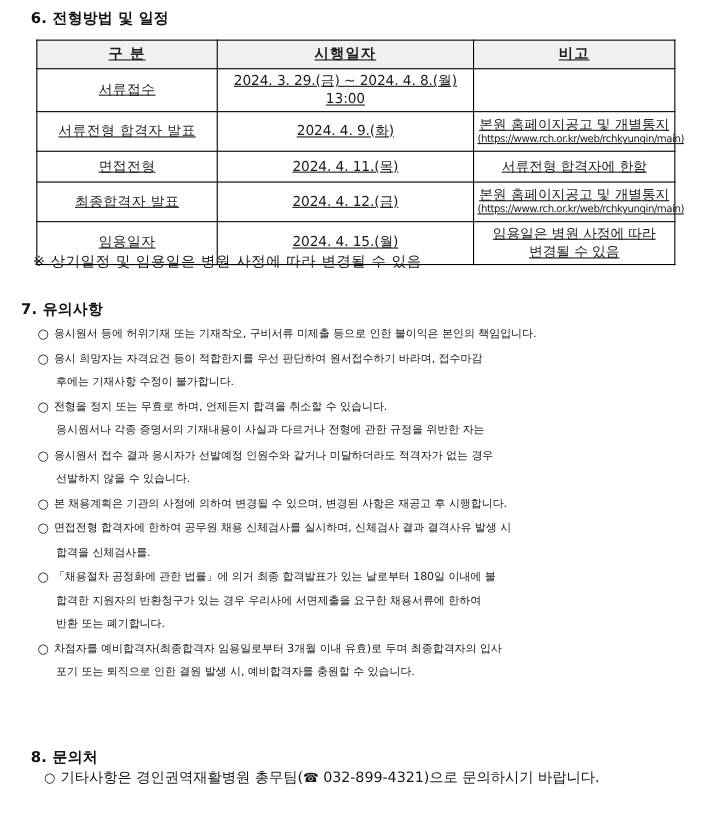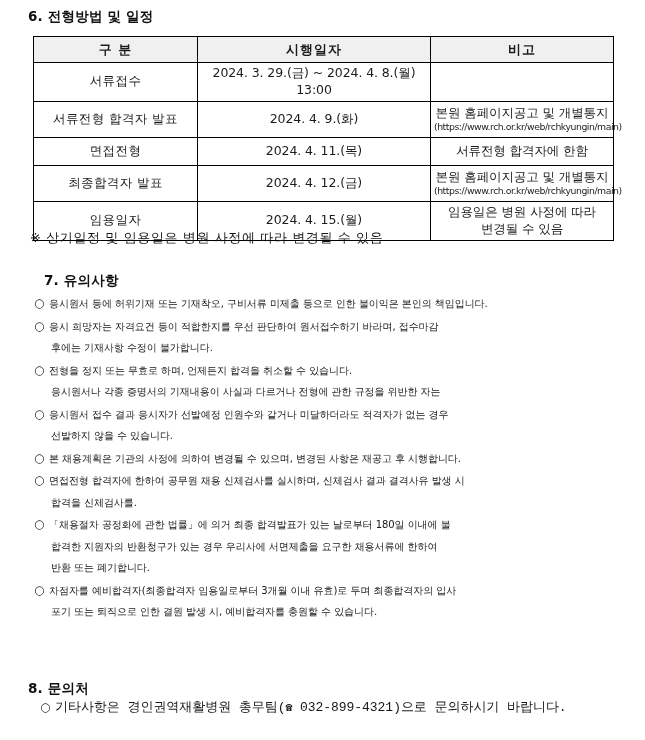--- a/index.html
+++ b/index.html
@@ -38,20 +38,21 @@
     position: absolute;
     left: 33px;
     top: 36px;
     width: 580px;
   }
   table.schedule {
     border-collapse: collapse;
     width: 580px;
     table-layout: fixed;
     border: 1.4px solid #000000;
+    text-decoration: underline;
   }
   table.schedule col.c-div   { width: 164px; }
   table.schedule col.c-date  { width: 233px; }
   table.schedule col.c-note  { width: 183px; }
 
   table.schedule th,
   table.schedule td {
     border: 1px solid #000000;
     text-align: center;
     vertical-align: middle;
@@ -99,21 +100,21 @@
     top: 229px;
     font-size: 13px;
     letter-spacing: 0.6px;
     color: #141414;
     white-space: nowrap;
   }
 
   
   .sec7-heading {
     position: absolute;
-    left: 44px;
+    left: 19px;
     top: 272px;
   }
   .notice-list {
     position: absolute;
     left: 34px;
     top: 293px;
     width: 600px;
   }
   .notice-item {
     display: flex;
@@ -159,21 +160,20 @@
   .contact-item {
     display: flex;
     align-items: flex-start;
   }
   .contact-text {
     font-size: 13px;
     line-height: 21px;
     letter-spacing: -0.05px;
     white-space: nowrap;
     color: #161616;
-    font-family: Liberation Mono, monospace;
   }
   .phone-icon {
     font-size: 11.5px;
     line-height: 21px;
     vertical-align: middle;
   }
 </style>
 </head>
 <body>
 

